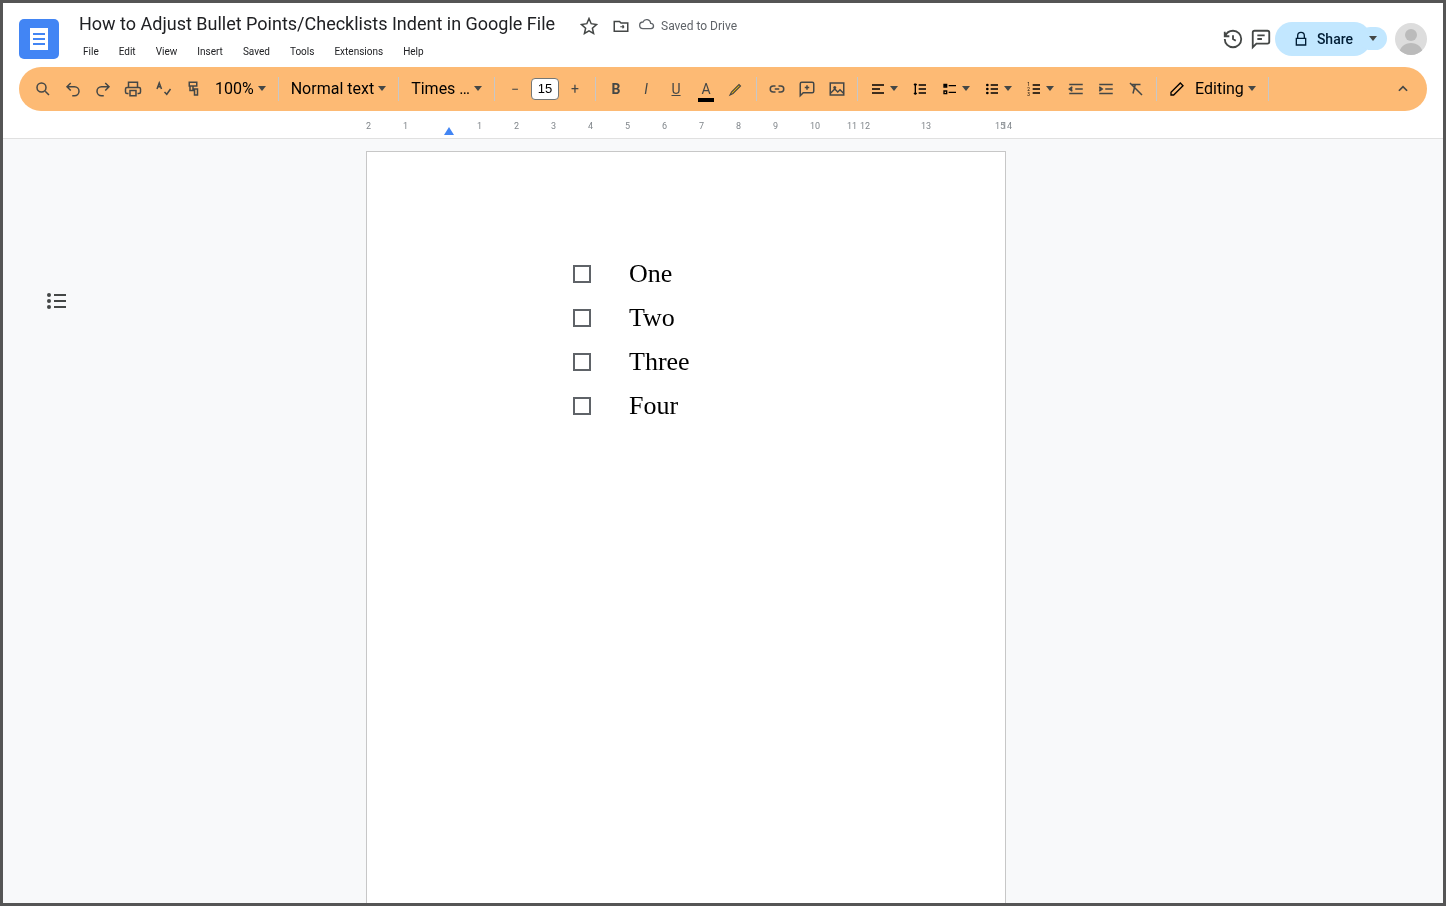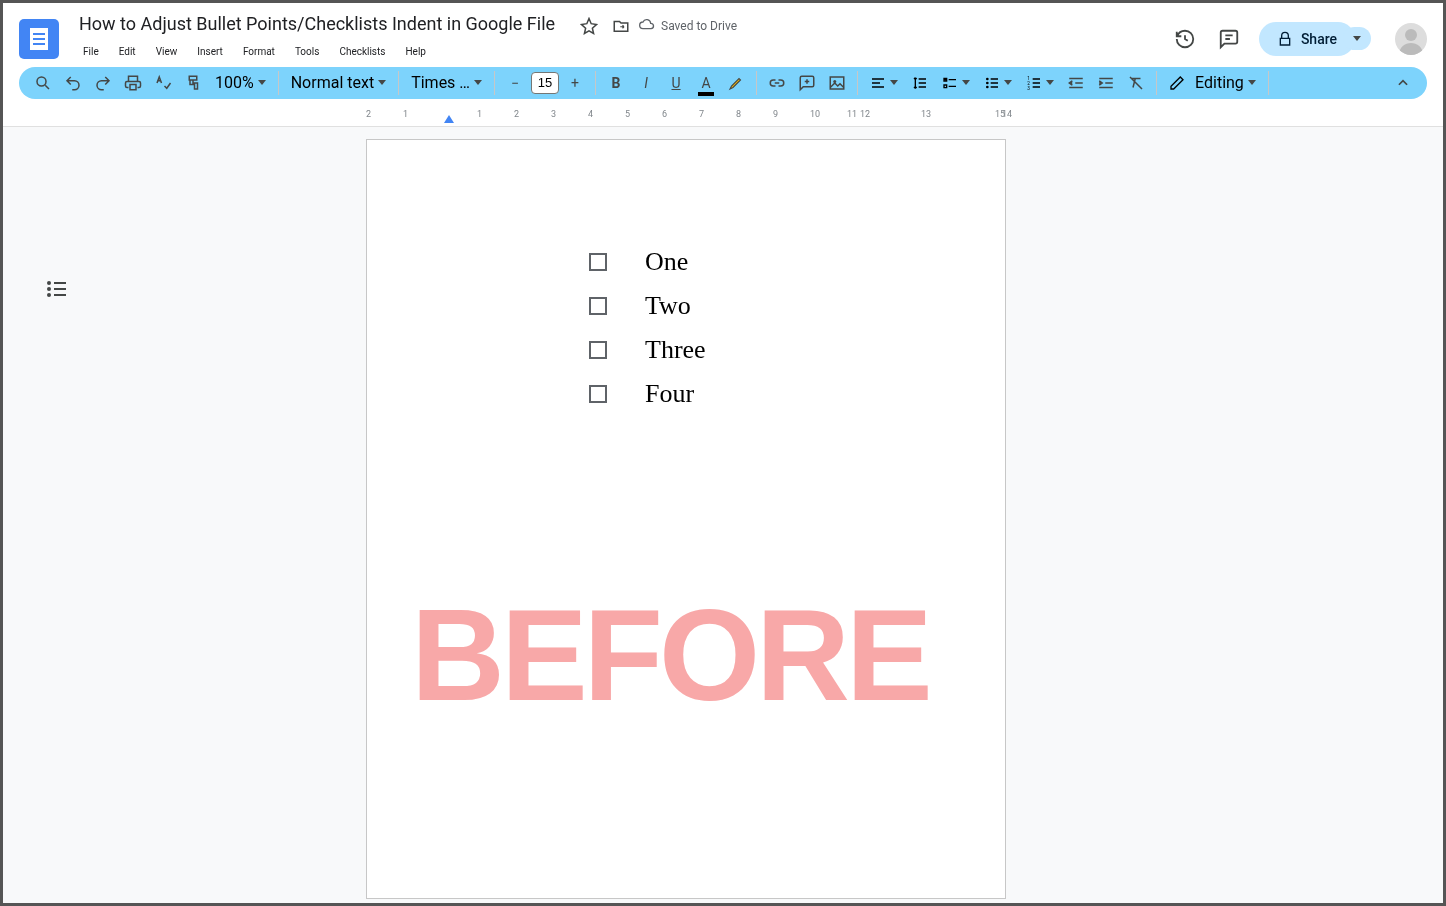--- a/index.html
+++ b/index.html
@@ -9,40 +9,40 @@
 .docs-logo-inner { width: 18px; height: 22px; background: #fff; position: relative; }
 .docs-logo-inner::before, .docs-logo-inner::after { content: ''; position: absolute; left: 3px; right: 3px; height: 2px; background: #4285f4; }
 .docs-logo-inner::before { top: 5px; }
 .docs-logo-inner::after { top: 10px; box-shadow: 0 5px 0 #4285f4; }
 .title-area { flex: 1; }
 .doc-title { font-size: 18px; color: #202124; padding: 2px 4px; display: inline-block; }
 .title-icons { display: inline-flex; gap: 4px; margin-left: 12px; align-items: center; vertical-align: middle; }
 .saved { color: #5f6368; font-size: 12px; display: inline-flex; align-items: center; gap: 6px; }
 .menu-row { display: flex; gap: 4px; padding: 2px 0 6px 0; }
 .menu-item { padding: 4px 8px; font-size: 10px; color: #202124; border-radius: 4px; cursor: pointer; }
-.right-header { display: flex; align-items: center; gap: 16px; }
+.right-header { display: flex; align-items: center; }
 .icon-btn { width: 28px; height: 28px; display: flex; align-items: center; justify-content: center; color: #444746; cursor: pointer; border-radius: 50%; }
 .share-btn { background: #c2e7ff; padding: 9px 18px; border-radius: 40px; display: flex; align-items: center; gap: 8px; font-size: 14px; font-weight: 500; color: #001d35; cursor: pointer; }
 .share-dropdown { background: #c2e7ff; padding: 9px 10px; border-radius: 40px; cursor: pointer; margin-left: -12px; }
 .avatar { width: 32px; height: 32px; border-radius: 50%; background: #ddd; margin-left: 8px; overflow: hidden; }
 .avatar svg { width: 100%; height: 100%; }
-.toolbar { margin: 0 16px; background: #7dd3fc; border-radius: 24px; padding: 4px 10px; display: flex; align-items: center; gap: 2px; height: 32px; }
+.toolbar { margin: 0 16px; background: #fdba74; border-radius: 24px; padding: 4px 10px; display: flex; align-items: center; gap: 2px; height: 44px; }
 .tb-btn { min-width: 28px; height: 30px; display: flex; align-items: center; justify-content: center; color: #444746; cursor: pointer; border-radius: 4px; padding: 0 4px; font-size: 14px; }
 .tb-sep { width: 1px; height: 24px; background: #c7c7c7; margin: 0 4px; }
 .tb-dropdown { display: flex; align-items: center; gap: 4px; padding: 0 6px; height: 30px; cursor: pointer; border-radius: 4px; }
 .font-size-input { width: 28px; height: 22px; border: 1px solid #747775; border-radius: 4px; text-align: center; font-size: 13px; background: #fff; }
 .text-color { position: relative; }
 .text-color::after { content: ''; position: absolute; bottom: 2px; left: 6px; right: 6px; height: 4px; background: #000; }
 .ruler { height: 20px; background: #fff; border-bottom: 1px solid #e0e0e0; position: relative; margin-top: 8px; }
 .ruler-inner { position: absolute; left: 363px; right: 0; height: 100%; display: flex; align-items: center; }
 .ruler-tick { position: absolute; font-size: 9px; color: #80868b; top: 2px; }
 .ruler-marker { position: absolute; top: 8px; width: 0; height: 0; border-left: 5px solid transparent; border-right: 5px solid transparent; border-bottom: 8px solid #4285f4; }
 .canvas { background: #f8f9fa; height: 780px; position: relative; overflow: hidden; }
 .page { position: absolute; left: 363px; top: 12px; width: 640px; height: 760px; background: #fff; border: 1px solid #c7c7c7; }
-.checklist { position: absolute; left: 222px; top: 100px; font-family: 'Times New Roman', serif; font-size: 26px; color: #000; line-height: 1.7; }
+.checklist { position: absolute; left: 206px; top: 100px; font-family: 'Times New Roman', serif; font-size: 26px; color: #000; line-height: 1.7; }
 .checklist-item { display: flex; align-items: center; gap: 38px; }
 .checkbox { width: 18px; height: 18px; border: 2.5px solid #5f6368; }
 .watermark { position: absolute; left: 44px; top: 440px; font-size: 130px; font-weight: 800; letter-spacing: -4px; color: #f8a8a8; font-family: Arial, sans-serif; }
 .outline-btn { position: absolute; left: 42px; top: 150px; width: 24px; height: 24px; cursor: pointer; }
 svg { fill: currentColor; }
 .caret { width: 0; height: 0; border-left: 4px solid transparent; border-right: 4px solid transparent; border-top: 5px solid #444746; }
 </style>
 </head>
 <body>
 
@@ -71,23 +71,23 @@
             </svg>
           <span>Saved to Drive</span>
         </span>
       </span>
     </div>
     <div class="menu-row">
       <div class="menu-item">File</div>
       <div class="menu-item">Edit</div>
       <div class="menu-item">View</div>
       <div class="menu-item">Insert</div>
-      <div class="menu-item">Format</div>
+      <div class="menu-item">Saved</div>
       <div class="menu-item">Tools</div>
-      <div class="menu-item">Checklists</div>
+      <div class="menu-item">Extensions</div>
       <div class="menu-item">Help</div>
     </div>
   </div>
   <div class="right-header">
     <span class="icon-btn">
         <svg width="22" height="22" viewBox="0 0 24 24">
           <path fill="none" stroke="currentColor" stroke-width="2" d="M12 8v4l3 2M3 12a9 9 0 109-9 9 9 0 00-8.5 6M3 4v5h5"></path>
         </svg>
       </span>
     <span class="icon-btn">
@@ -310,16 +310,15 @@
         </div>
       <div class="checklist-item">
           <span class="checkbox"></span>
           <span>Three</span>
         </div>
       <div class="checklist-item">
           <span class="checkbox"></span>
           <span>Four</span>
         </div>
     </div>
-    <div class="watermark">BEFORE</div>
   </div>
 
 </div>
 
 </body></html>

